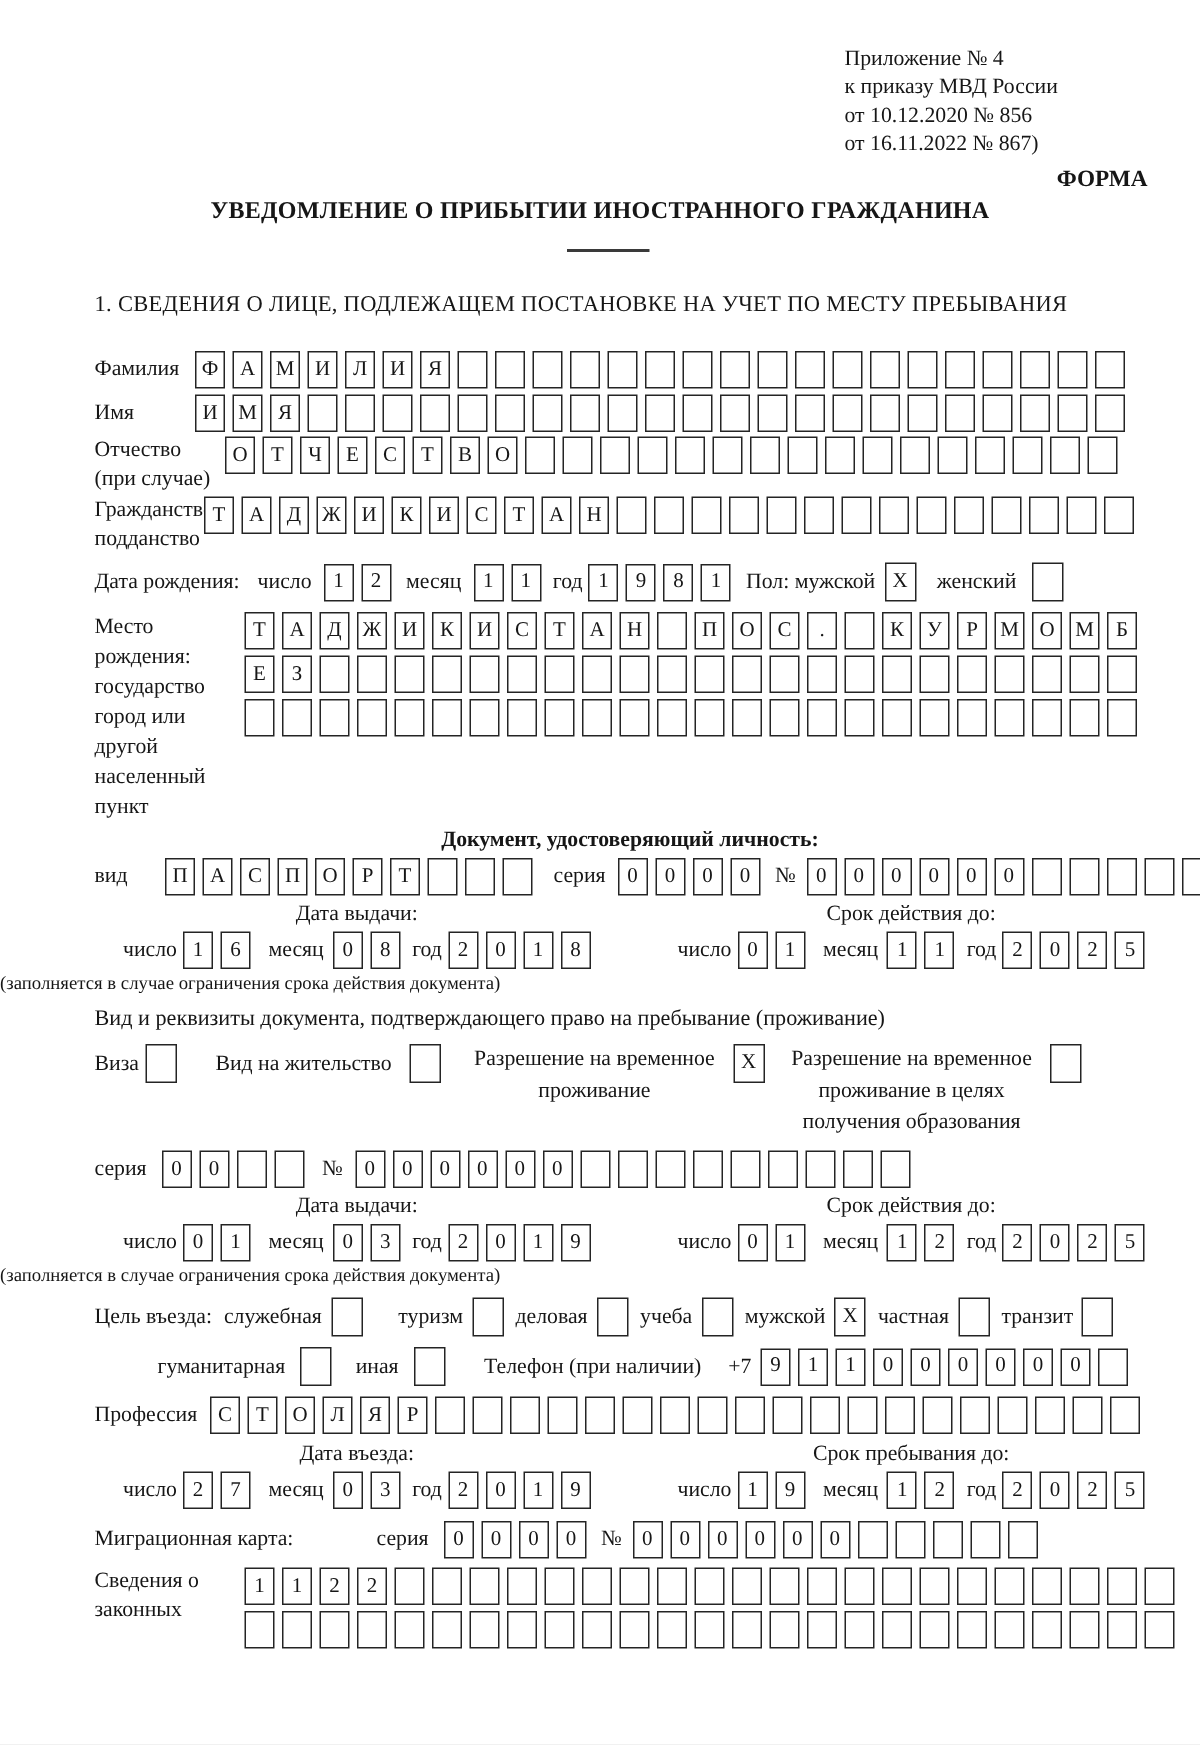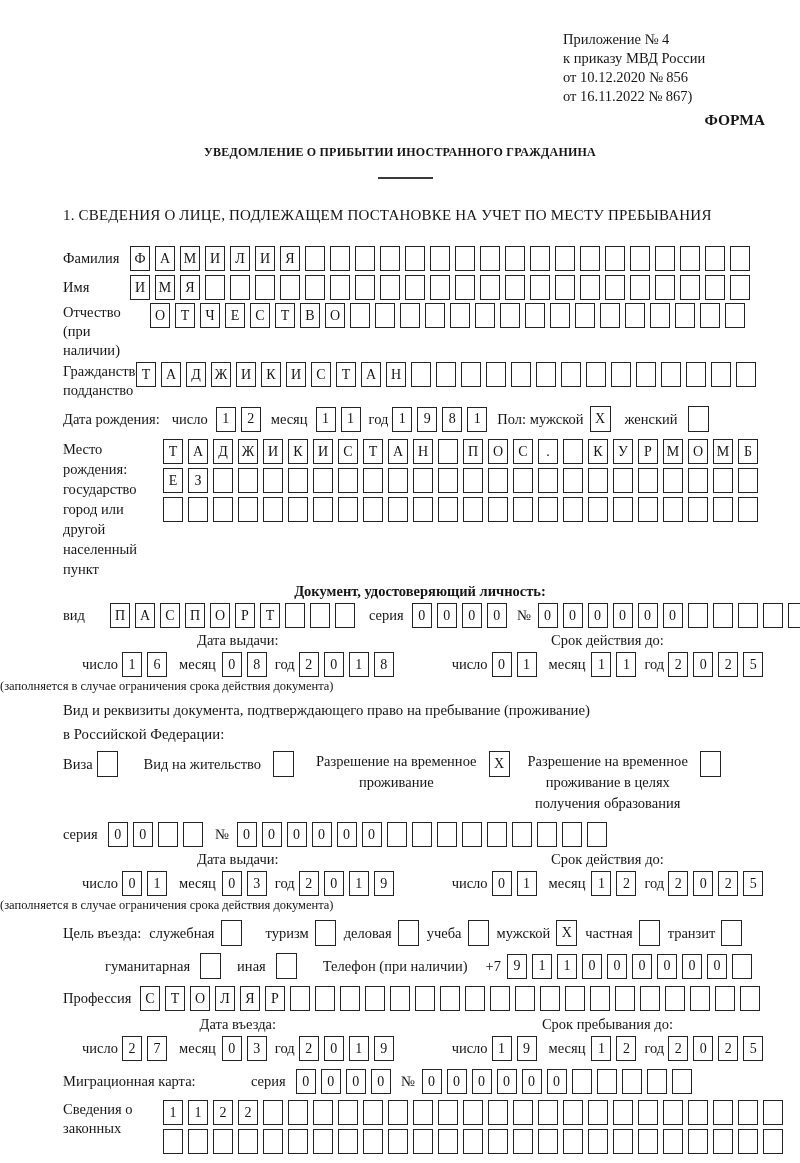--- a/index.html
+++ b/index.html
@@ -4,21 +4,21 @@
 <style>
   html,body{margin:0;padding:0;background:#e8e8e8;}
   .page{
     width:800px;height:1163px;margin:0 auto;background:#ffffff;
     font-family:"Liberation Serif","DejaVu Serif",serif;color:#161616;
     box-sizing:border-box;padding-top:30px;overflow:hidden;position:relative;
   }
   .appendix{margin-left:563px;font-size:14.5px;line-height:19px;}
   .appendix .ed{margin-top:4px;}
   .forma{margin-top:5px;margin-right:35px;text-align:right;font-weight:bold;font-size:15.5px;}
-  .title{margin-top:12px;text-align:center;font-weight:bold;font-size:12px;line-height:23px;letter-spacing:.2px;}
+  .title{margin-top:0;text-align:center;font-weight:bold;font-size:16px;line-height:23px;letter-spacing:.2px;}
   .blank{display:inline-block;width:55px;border-bottom:2px solid #3a3a3a;height:12px;margin-left:10px;}
   .sec{margin-top:20px;margin-left:63px;font-weight:normal;font-size:15px;letter-spacing:.2px;}
   .row{display:flex;align-items:center;margin-left:63px;}
   .top{align-items:flex-start;}
   .flab{font-size:14.5px;flex:none;}
   .flab2{display:flex;flex-direction:column;font-size:14.5px;line-height:19px;flex:none;}
   .labstack{font-size:14.5px;line-height:20px;flex:none;}
   .cells{display:inline-flex;gap:5px;flex:none;}
   .cell{
     width:20px;height:25px;border:1.5px solid #242424;box-sizing:border-box;flex:none;
@@ -118,21 +118,21 @@
         <span class="cell"></span>
         <span class="cell"></span>
         <span class="cell"></span>
         <span class="cell"></span>
       </span>
   </div>
 
   <div class="row top" style="margin-top:3px">
     <span class="flab2" style="width:87px">
       <span>Отчество</span>
-      <span>(при наличии)</span>
+      <span>(при случае)</span>
     </span>
     <span class="cells">
         <span class="cell">О</span>
         <span class="cell">Т</span>
         <span class="cell">Ч</span>
         <span class="cell">Е</span>
         <span class="cell">С</span>
         <span class="cell">Т</span>
         <span class="cell">В</span>
         <span class="cell">О</span>
@@ -385,21 +385,20 @@
             <span class="cell">2</span>
             <span class="cell">5</span>
           </span>
       </div>
     </div>
   </div>
   <div class="note">(заполняется в случае ограничения срока действия документа)</div>
 
   <div class="para" style="margin-top:5px">
     <div>Вид и реквизиты документа, подтверждающего право на пребывание (проживание)</div>
-    <div>в Российской Федерации:</div>
   </div>
 
   <div class="row top" style="margin-top:5px">
     <span class="optlab" style="line-height:26px">Виза</span>
     <span class="chk" style="margin-left:4px"></span>
     <span class="optlab" style="margin-left:26px;line-height:26px">Вид на жительство</span>
     <span class="chk" style="margin-left:12px"></span>
     <div class="center2" style="margin-left:22px">
       <div>Разрешение на временное</div>
       <div>проживание</div>

